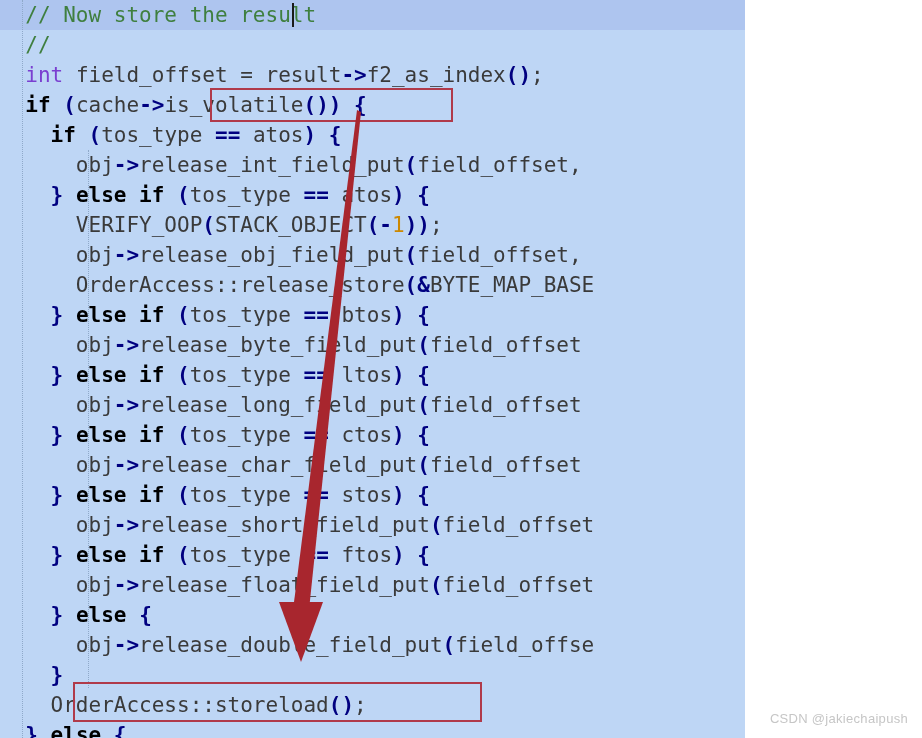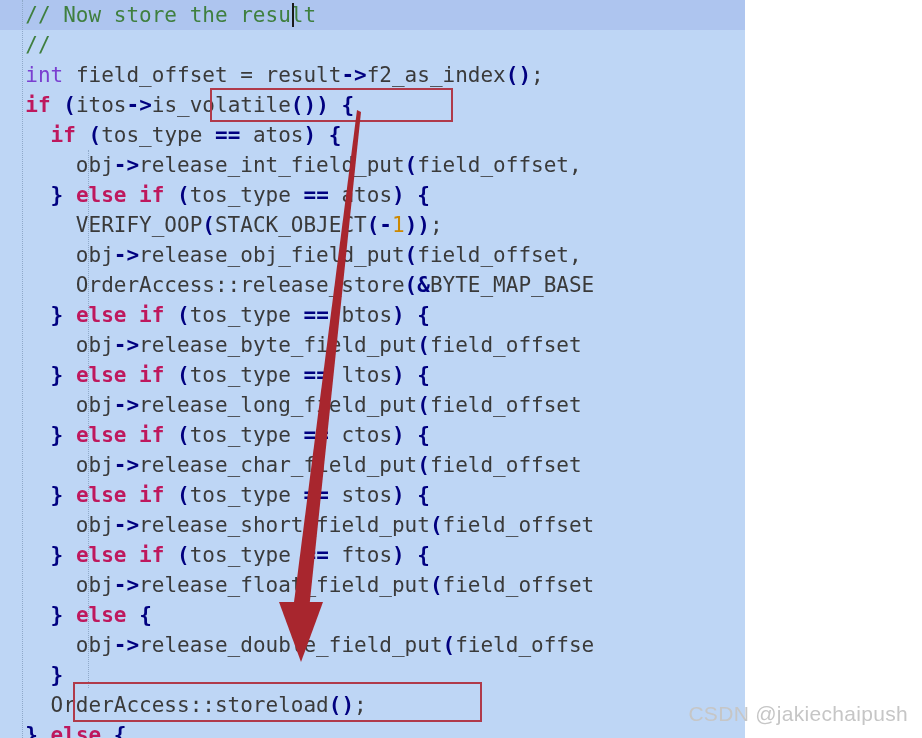--- a/index.html
+++ b/index.html
@@ -68,21 +68,21 @@
     line-height: 30px;
     font-size: 21px;
     letter-spacing: 0px;
     white-space: pre;
     color: #2b2b2b;
   }
 
   
   .tok-plain   { color: #3a3a3a; }
   .tok-comment { color: #3f7f3f; }
-  .tok-kw      { color: #be185d; font-weight: bold; }
+  .tok-kw      { color: #000000; font-weight: bold; }
   .tok-type    { color: #7a3fd0; }
   .tok-punct   { color: #000080; font-weight: bold; }
   .tok-op      { color: #000080; font-weight: bold; }
   .tok-num     { color: #cc8800; }
 
   
   #text-caret {
     position: absolute;
     width: 2px;
     height: 24px;
@@ -108,21 +108,21 @@
     height: 560px;
     pointer-events: none;
   }
 
   
   #watermark {
     position: absolute;
     right: 14px;
     bottom: 12px;
     font-family: "Liberation Sans", sans-serif;
-    font-size: 21px;
+    font-size: 13px;
     color: #c6c6c6;
     letter-spacing: 0.3px;
     white-space: nowrap;
   }
 </style>
 </head>
 <body>
 
 <div id="root" style="background: rgb(255, 255, 255);">
 
@@ -130,21 +130,21 @@
 
     <div id="current-line-band" style="background: rgb(174, 197, 239); width: 745px;"></div>
 
     <div class="indent-guide" id="indent-guide-1"></div>
     <div class="indent-guide" id="indent-guide-2"></div>
 
     <div id="code-lines">
         <div class="code-line" style="top: 0px;"><span class="tok-plain">  </span><span class="tok-comment">// Now store the result</span></div>
         <div class="code-line" style="top: 30px;"><span class="tok-plain">  </span><span class="tok-comment">//</span></div>
         <div class="code-line" style="top: 60px;"><span class="tok-plain">  </span><span class="tok-type">int</span><span class="tok-plain"> field_offset = result</span><span class="tok-op">-&gt;</span><span class="tok-plain">f2_as_index</span><span class="tok-punct">()</span><span class="tok-plain">;</span></div>
-        <div class="code-line" style="top: 90px;"><span class="tok-plain">  </span><span class="tok-kw">if</span><span class="tok-plain"> </span><span class="tok-punct">(</span><span class="tok-plain">itos</span><span class="tok-op">-&gt;</span><span class="tok-plain">is_volatile</span><span class="tok-punct">())</span><span class="tok-plain"> </span><span class="tok-punct">{</span></div>
+        <div class="code-line" style="top: 90px;"><span class="tok-plain">  </span><span class="tok-kw">if</span><span class="tok-plain"> </span><span class="tok-punct">(</span><span class="tok-plain">cache</span><span class="tok-op">-&gt;</span><span class="tok-plain">is_volatile</span><span class="tok-punct">())</span><span class="tok-plain"> </span><span class="tok-punct">{</span></div>
         <div class="code-line" style="top: 120px;"><span class="tok-plain">    </span><span class="tok-kw">if</span><span class="tok-plain"> </span><span class="tok-punct">(</span><span class="tok-plain">tos_type </span><span class="tok-op">==</span><span class="tok-plain"> atos</span><span class="tok-punct">)</span><span class="tok-plain"> </span><span class="tok-punct">{</span></div>
         <div class="code-line" style="top: 150px;"><span class="tok-plain">      obj</span><span class="tok-op">-&gt;</span><span class="tok-plain">release_int_field_put</span><span class="tok-punct">(</span><span class="tok-plain">field_offset, </span></div>
         <div class="code-line" style="top: 180px;"><span class="tok-plain">    </span><span class="tok-punct">}</span><span class="tok-plain"> </span><span class="tok-kw">else if</span><span class="tok-plain"> </span><span class="tok-punct">(</span><span class="tok-plain">tos_type </span><span class="tok-op">==</span><span class="tok-plain"> atos</span><span class="tok-punct">)</span><span class="tok-plain"> </span><span class="tok-punct">{</span></div>
         <div class="code-line" style="top: 210px;"><span class="tok-plain">      VERIFY_OOP</span><span class="tok-punct">(</span><span class="tok-plain">STACK_OBJECT</span><span class="tok-punct">(</span><span class="tok-op">-</span><span class="tok-num">1</span><span class="tok-punct">))</span><span class="tok-plain">;</span></div>
         <div class="code-line" style="top: 240px;"><span class="tok-plain">      obj</span><span class="tok-op">-&gt;</span><span class="tok-plain">release_obj_field_put</span><span class="tok-punct">(</span><span class="tok-plain">field_offset, </span></div>
         <div class="code-line" style="top: 270px;"><span class="tok-plain">      OrderAccess::release_store</span><span class="tok-punct">(</span><span class="tok-op">&amp;</span><span class="tok-plain">BYTE_MAP_BASE</span></div>
         <div class="code-line" style="top: 300px;"><span class="tok-plain">    </span><span class="tok-punct">}</span><span class="tok-plain"> </span><span class="tok-kw">else if</span><span class="tok-plain"> </span><span class="tok-punct">(</span><span class="tok-plain">tos_type </span><span class="tok-op">==</span><span class="tok-plain"> btos</span><span class="tok-punct">)</span><span class="tok-plain"> </span><span class="tok-punct">{</span></div>
         <div class="code-line" style="top: 330px;"><span class="tok-plain">      obj</span><span class="tok-op">-&gt;</span><span class="tok-plain">release_byte_field_put</span><span class="tok-punct">(</span><span class="tok-plain">field_offset</span></div>
         <div class="code-line" style="top: 360px;"><span class="tok-plain">    </span><span class="tok-punct">}</span><span class="tok-plain"> </span><span class="tok-kw">else if</span><span class="tok-plain"> </span><span class="tok-punct">(</span><span class="tok-plain">tos_type </span><span class="tok-op">==</span><span class="tok-plain"> ltos</span><span class="tok-punct">)</span><span class="tok-plain"> </span><span class="tok-punct">{</span></div>
         <div class="code-line" style="top: 390px;"><span class="tok-plain">      obj</span><span class="tok-op">-&gt;</span><span class="tok-plain">release_long_field_put</span><span class="tok-punct">(</span><span class="tok-plain">field_offset</span></div>

